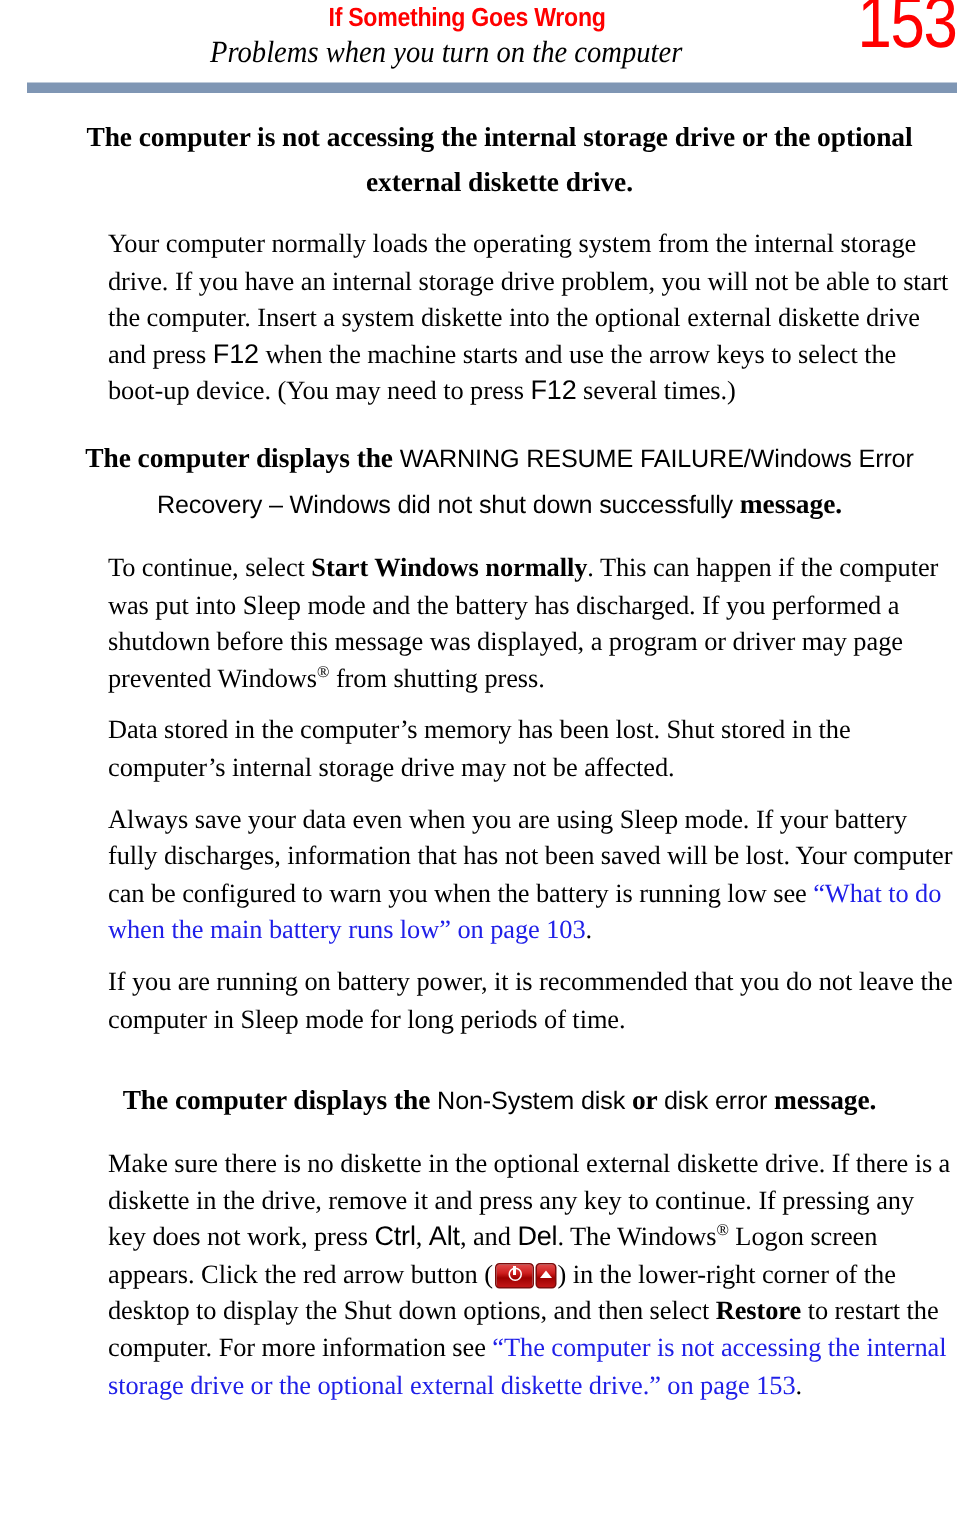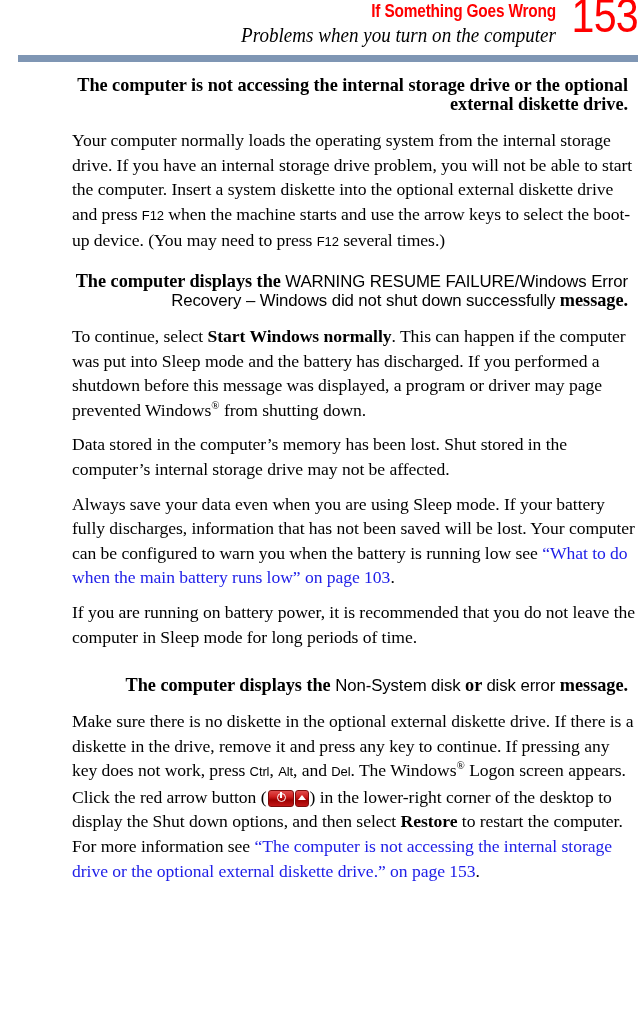--- a/index.html
+++ b/index.html
@@ -20,21 +20,21 @@
   
   .page-header {
     position: relative;
     height: 50px;
   }
   .header-text-block {
     position: absolute;
     left: 0;
     top: 0;
     width: 556px;
-    text-align: right;
+    text-align: center;
   }
   .header-title {
     display: block;
     font-family: "Liberation Sans Narrow", "Liberation Sans", sans-serif;
     font-weight: bold;
     font-size: 17.5px;
     letter-spacing: -0.2px;
     color: #ff0000;
     line-height: 22px;
     transform: scaleX(0.88);
@@ -80,45 +80,45 @@
     position: absolute;
     left: 0;
     top: 76px;
     width: 638px;
   }
 
   .section-head {
     font-family: "Liberation Serif", "DejaVu Serif", serif;
     font-weight: bold;
     font-size: 18.3px;
-    line-height: 19px;
+    line-height: 30px;
     margin: 0 0 0 38px;
     width: 590px;
-    text-align: right;
+    text-align: center;
     letter-spacing: -0.05px;
   }
 
   .para {
     font-family: "Liberation Serif", "DejaVu Serif", serif;
     font-size: 17.6px;
     line-height: 24.6px;
     margin: 0 0 0 72px;
     width: 566px;
     letter-spacing: -0.05px;
   }
 
   .gap-sm  { height: 10px; }
   .gap-md  { height: 14px; }
   .gap-lg  { height: 17px; }
 
   
   .ui {                       
     font-family: "Liberation Sans Narrow", "Liberation Sans", sans-serif;
     font-weight: normal;
-    font-size: 13px;
+    font-size: 18px;
     letter-spacing: -0.1px;
   }
   .section-head .ui { font-size: 16.8px; }
   .b  { font-weight: bold; }
   .link {
     color: #2020e8;
     text-decoration: none;
     cursor: pointer;
   }
   sup.reg {
@@ -190,21 +190,21 @@
 
 <div class="header-rule"></div>
 
 <div class="content" id="content-root">
     <div class="section-head"><span class="b">The computer is not accessing the internal storage drive or the optional external diskette drive.</span></div>
     <div class="gap-md"></div>
     <div class="para"><span>Your computer normally loads the operating system from the internal storage drive. If you have an internal storage drive problem, you will not be able to start the computer. Insert a system diskette into the optional external diskette drive and press </span><span class="ui">F12</span><span> when the machine starts and use the arrow keys to select the boot-up device. (You may need to press </span><span class="ui">F12</span><span> several times.)</span></div>
     <div class="gap-lg"></div>
     <div class="section-head"><span class="b">The computer displays the </span><span class="ui">WARNING RESUME FAILURE/Windows Error Recovery – Windows did not shut down successfully</span><span class="b"> message.</span></div>
     <div class="gap-md"></div>
-    <div class="para"><span>To continue, select </span><strong>Start Windows normally</strong><span>. This can happen if the computer was put into Sleep mode and the battery has discharged. If you performed a shutdown before this message was displayed, a program or driver may page prevented Windows</span><sup class="reg">®</sup><span> from shutting down.</span></div>
+    <div class="para"><span>To continue, select </span><strong>Start Windows normally</strong><span>. This can happen if the computer was put into Sleep mode and the battery has discharged. If you performed a shutdown before this message was displayed, a program or driver may page prevented Windows</span><sup class="reg">®</sup><span> from shutting press.</span></div>
     <div class="gap-sm"></div>
     <div class="para"><span>Data stored in the computer’s memory has been lost. Shut stored in the computer’s internal storage drive may not be affected.</span></div>
     <div class="gap-sm"></div>
     <div class="para"><span>Always save your data even when you are using Sleep mode. If your battery fully discharges, information that has not been saved will be lost. Your computer can be configured to warn you when the battery is running low see </span><a class="link">“What to do when the main battery runs low” on page 103</a><span>.</span></div>
     <div class="gap-sm"></div>
     <div class="para"><span>If you are running on battery power, it is recommended that you do not leave the computer in Sleep mode for long periods of time.</span></div>
     <div class="gap-sm"></div>
     <div class="gap-lg"></div>
     <div class="section-head"><span class="b">The computer displays the </span><span class="ui">Non-System disk</span><span class="b"> or </span><span class="ui">disk error</span><span class="b"> message.</span></div>
     <div class="gap-md"></div>

